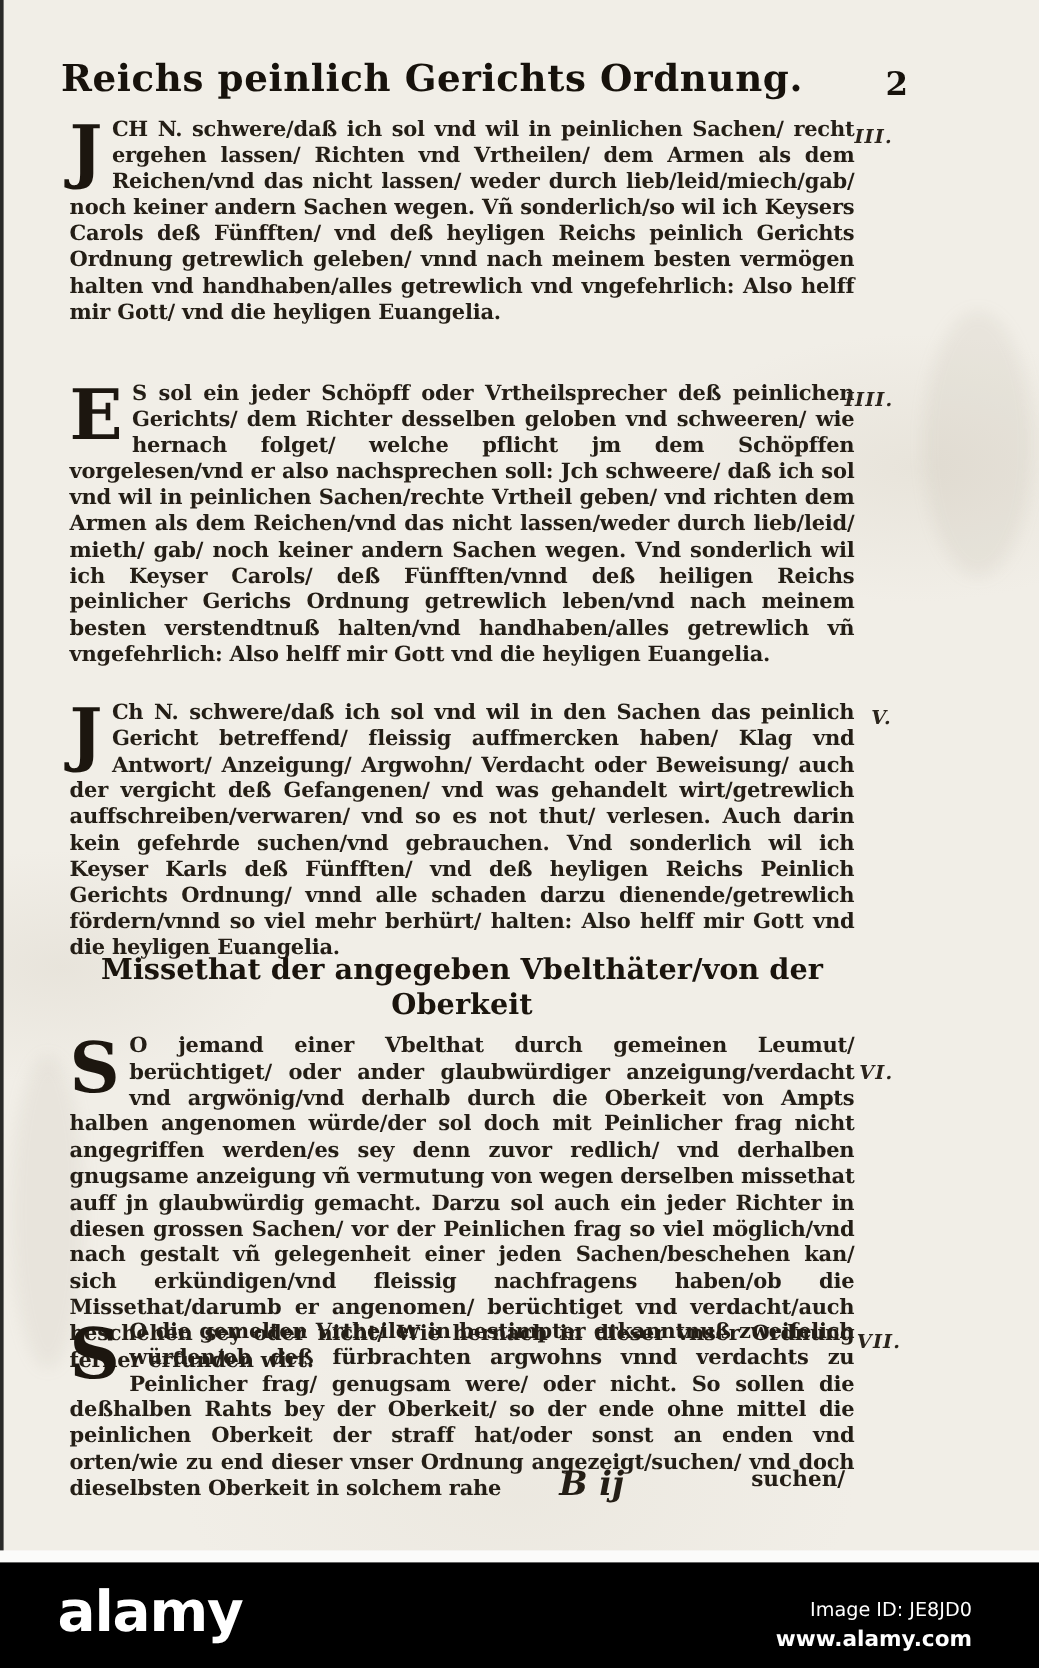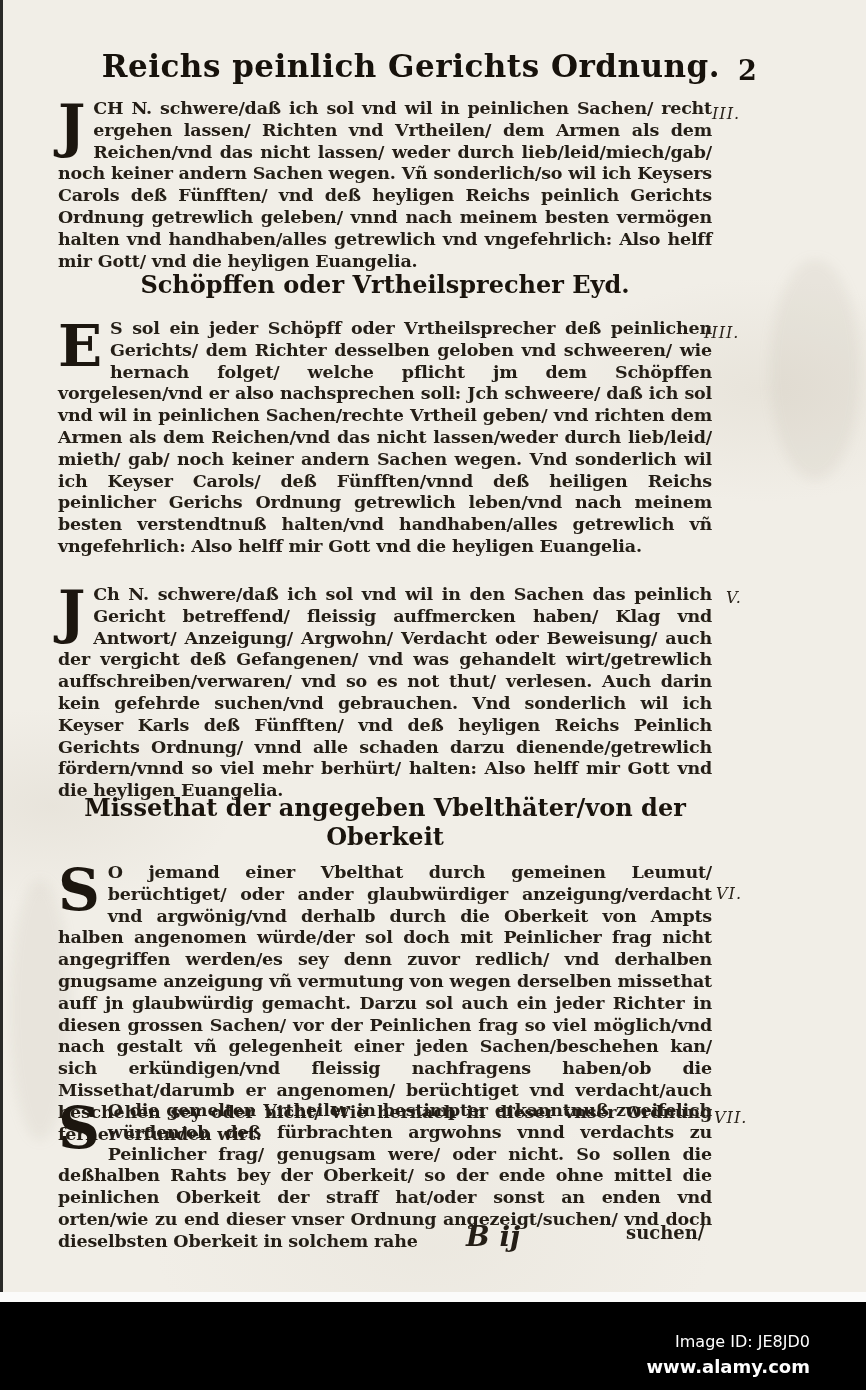--- a/index.html
+++ b/index.html
@@ -31,21 +31,21 @@
     position: absolute;
     left: 0; top: 0;
     width: 3px; height: 1300px;
     background: #2a2a28;
   }
 
   .header-title {
     position: absolute;
     left: 0; top: 48px;
     width: 720px;
-    text-align: right;
+    text-align: center;
     font-size: 31px;
     font-weight: bold;
     letter-spacing: 0.5px;
     color: #17120c;
   }
   .page-number {
     position: absolute;
     left: 738px; top: 55px;
     font-size: 27px;
     font-weight: bold;
@@ -79,21 +79,21 @@
     font-size: 24px;
     font-weight: bold;
     color: #1a140d;
   }
   .sec-heading.small { font-size: 19px; }
 
   .margin-num {
     position: absolute;
     font-size: 16px;
     font-style: italic;
-    font-weight: normal;
+    font-weight: bold;
     color: #2b241c;
     letter-spacing: 1px;
   }
 
   .sig-row {
     position: absolute;
     top: 1220px; left: 58px; width: 654px;
     font-size: 18px; font-weight: bold; color: #241e16;
   }
   .sig-mark { position: absolute; left: 408px; top: 0; font-size: 28px; font-style: italic; }
@@ -150,21 +150,20 @@
     <div class="stain" style="left:10px;top:880px;width:60px;height:260px;"></div>
 
     <div class="header-title">Reichs peinlich Gerichts Ordnung.</div>
     <div class="page-number">2</div>
 
     <div class="col para" style="top:98px;">
       <span class="dropcap">J</span><span>CH N. schwere/daß ich sol vnd wil in peinlichen Sachen/ recht ergehen lassen/ Richten vnd Vrtheilen/ dem Armen als dem Reichen/vnd das nicht lassen/ weder durch lieb/leid/miech/gab/ noch keiner andern Sachen wegen. Vñ sonderlich/so wil ich Keysers Carols deß Fünfften/ vnd deß heyligen Reichs peinlich Gerichts Ordnung getrewlich geleben/ vnnd nach meinem besten vermögen halten vnd handhaben/alles getrewlich vnd vngefehrlich: Also helff mir Gott/ vnd die heyligen Euangelia.</span>
     </div>
     <div class="margin-num" style="left:712px;top:104px;">III.</div>
 
-    <div class="sec-heading" style="top:270px;">Schöpffen oder Vrtheilsprecher Eyd.</div>
 
     <div class="col para" style="top:318px;">
       <span class="dropcap">E</span><span>S sol ein jeder Schöpff oder Vrtheilsprecher deß peinlichen Gerichts/ dem Richter desselben geloben vnd schweeren/ wie hernach folget/ welche pflicht jm dem Schöpffen vorgelesen/vnd er also nachsprechen soll: Jch schweere/ daß ich sol vnd wil in peinlichen Sachen/rechte Vrtheil geben/ vnd richten dem Armen als dem Reichen/vnd das nicht lassen/weder durch lieb/leid/ mieth/ gab/ noch keiner andern Sachen wegen. Vnd sonderlich wil ich Keyser Carols/ deß Fünfften/vnnd deß heiligen Reichs peinlicher Gerichs Ordnung getrewlich leben/vnd nach meinem besten verstendtnuß halten/vnd handhaben/alles getrewlich vñ vngefehrlich: Also helff mir Gott vnd die heyligen Euangelia.</span>
     </div>
     <div class="margin-num" style="left:704px;top:323px;text-align:right;">IIII.</div>
 
 
     <div class="col para" style="top:584px;">
       <span class="dropcap">J</span><span>Ch N. schwere/daß ich sol vnd wil in den Sachen das peinlich Gericht betreffend/ fleissig auffmercken haben/ Klag vnd Antwort/ Anzeigung/ Argwohn/ Verdacht oder Beweisung/ auch der vergicht deß Gefangenen/ vnd was gehandelt wirt/getrewlich auffschreiben/verwaren/ vnd so es not thut/ verlesen. Auch darin kein gefehrde suchen/vnd gebrauchen. Vnd sonderlich wil ich Keyser Karls deß Fünfften/ vnd deß heyligen Reichs Peinlich Gerichts Ordnung/ vnnd alle schaden darzu dienende/getrewlich fördern/vnnd so viel mehr berhürt/ halten: Also helff mir Gott vnd die heyligen Euangelia.</span>
     </div>
@@ -184,19 +183,20 @@
 
     <div class="sig-row">
       <span class="sig-mark">B ij</span>
       <span class="catchword">suchen/</span>
     </div>
   </div>
 
   <div class="white-strip"></div>
 
   <div class="alamy-bar">
+    <div class="alamy-logo">alamy</div>
     <div class="alamy-right">
       <div class="alamy-id">Image ID: JE8JD0</div>
       <div class="alamy-url">www.alamy.com</div>
     </div>
   </div>
 
 </div>
 
 </body></html>

